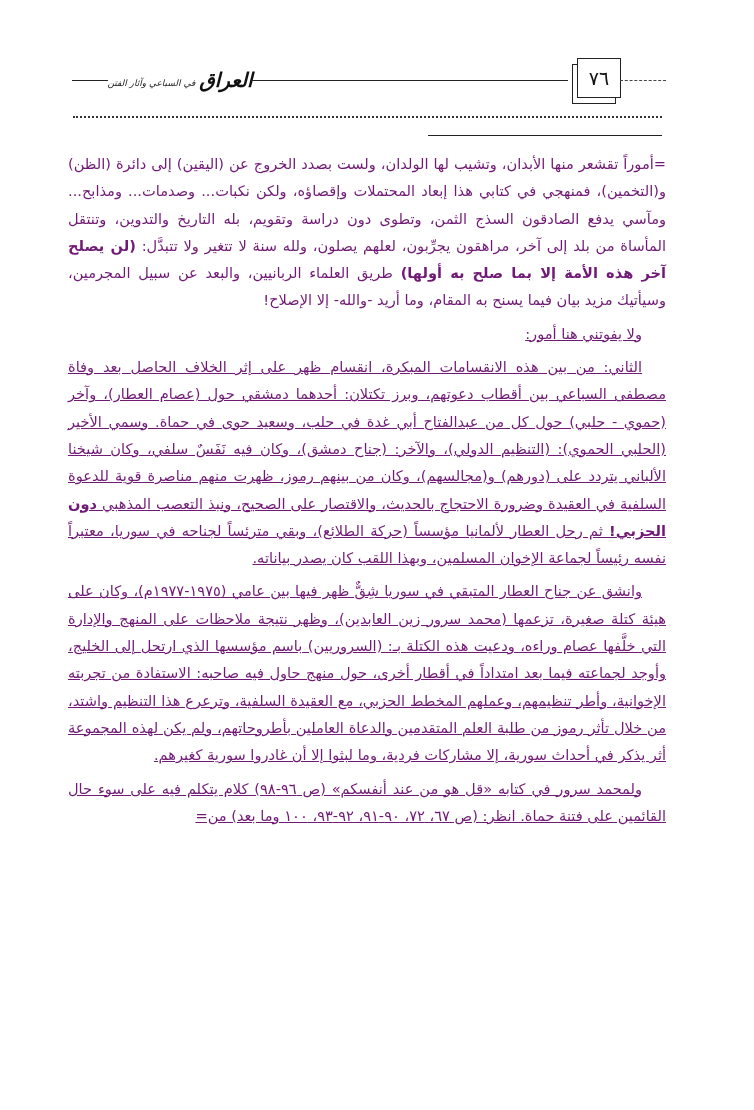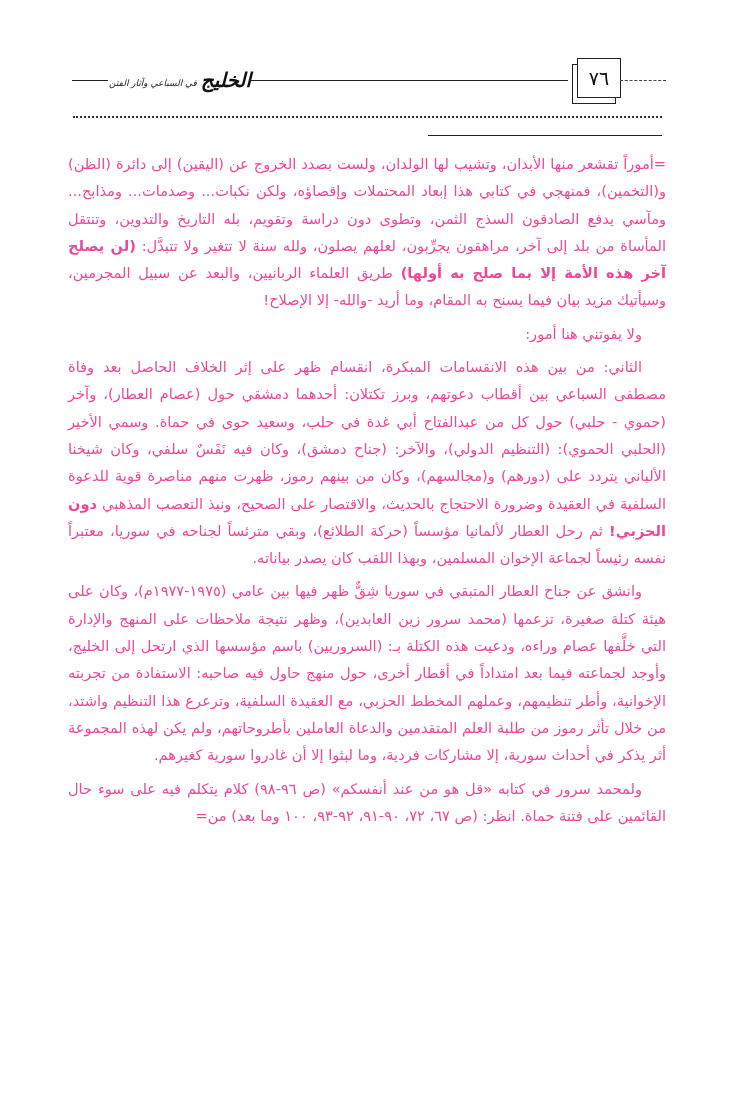--- a/index.html
+++ b/index.html
@@ -133,44 +133,45 @@
     position: absolute;
     left: 68px;
     top: 150px;
     width: 598px;
     direction: rtl;
     text-align: justify;
     text-align-last: right;
     font-family: "DejaVu Sans", sans-serif;
     font-size: 14.6px;
     line-height: 27.3px;
-    color: #ec4899;
+    color: #701a75;
   }
   .body-text p {
     margin: 0;
   }
   .body-text p.gap {
     margin-top: 6px;
+    text-decoration: underline;
   }
   .body-text p.indent {
     text-indent: 24px;
   }
   .body-text b {
     font-weight: bold;
   }
 </style>
 </head>
 <body>
 
 <div class="page">
 
   <div class="header">
     <div class="header-rule left"></div>
     <div class="book-title">
-      <span class="main">الخليج</span>
+      <span class="main">العراق</span>
       <span class="sub">في السباعي وآثار الفتن</span>
     </div>
     <div class="header-rule mid"></div>
     <div class="page-number-box">
       <div class="shadow"></div>
       <div class="front">٧٦</div>
     </div>
     <div class="header-rule right"></div>
   </div>
 

